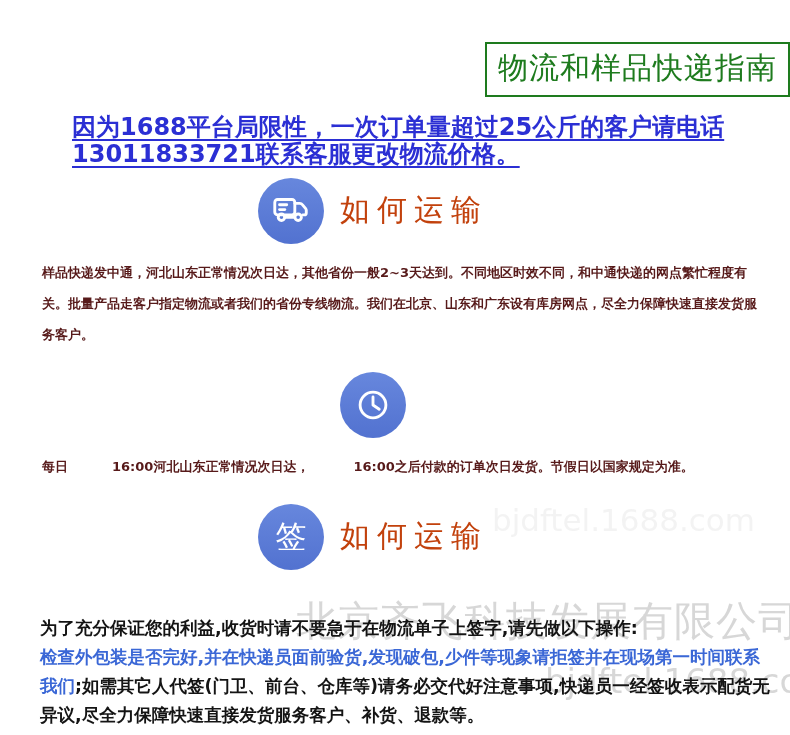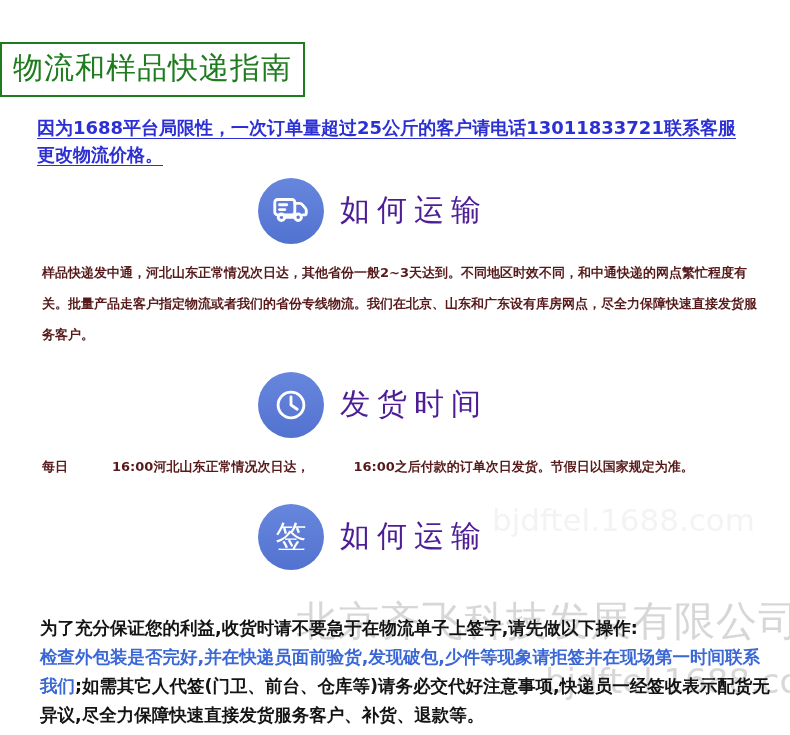--- a/index.html
+++ b/index.html
@@ -4,31 +4,31 @@
 <style>
   * { margin:0; padding:0; box-sizing:border-box; }
   html,body { background:#ffffff; }
   body {
     width:790px; height:735px; position:relative; overflow:hidden;
     font-family:"DejaVu Sans", sans-serif;
   }
   .content { position:relative; z-index:2; }
 
   
-  .title-wrap { text-align:left; padding-top:42px; }
+  .title-wrap { text-align:right; padding-top:42px; }
   .title-box {
     display:inline-block; border:2px solid #1e7b1e; color:#1e7b1e;
     font-size:30px; line-height:1.15; padding:7px 11px 9px 11px;
     letter-spacing:1px; font-weight:500;
   }
 
   
   .notice {
-    margin:17px 35px 0 37px; width:705px;
-    color:#2b2fd4; font-size:18px; font-weight:bold;
+    margin:17px 35px 0 72px; width:705px;
+    color:#2b2fd4; font-size:24px; font-weight:bold;
     line-height:27px; text-decoration:underline;
     text-underline-offset:4px;
   }
 
   
   .section-head {
     display:flex; align-items:center; justify-content:center;
     transform:translateX(-22px); gap:16px;
   }
   .head-1 { margin-top:10px; }
@@ -36,21 +36,21 @@
   .head-3 { margin-top:22px; }
   .icon-circle {
     width:66px; height:66px; border-radius:50%;
     background:linear-gradient(180deg,#6787dd 0%, #5272d0 100%);
     display:flex; align-items:center; justify-content:center;
     flex:0 0 66px;
   }
   .icon-circle svg { display:block; }
   .icon-glyph { color:#ffffff; font-size:31px; line-height:1; }
   .section-title {
-    color:#4c1d95; font-size:30px; letter-spacing:7px; font-weight:400;
+    color:#c2410c; font-size:30px; letter-spacing:7px; font-weight:400;
     white-space:nowrap;
   }
 
   
   .para {
     margin:13px 20px 0 42px; width:727px;
     color:#571a1a; font-size:13px; font-weight:600; line-height:31px;
   }
   .para b { font-weight:800;margin-left:44px; }
 
@@ -109,21 +109,20 @@
 
   <p class="para">样品快递发中通，河北山东正常情况次日达，其他省份一般2~3天达到。不同地区时效不同，和中通快递的网点繁忙程度有关。批量产品走客户指定物流或者我们的省份专线物流。我们在北京、山东和广东设有库房网点，尽全力保障快速直接发货服务客户。</p>
 
   <div class="section-head head-2">
     <span class="icon-circle">
       <svg width="42" height="42" viewBox="0 0 44 44" fill="none" stroke="#ffffff" stroke-width="3" stroke-linecap="round" stroke-linejoin="round">
         <circle cx="22" cy="22" r="13.5"></circle>
         <path d="M22 13.5V22l6.5 4.5"></path>
       </svg>
     </span>
-    <span class="section-title">发货时间</span>
   </div>
 
   <p class="para"><span>每日</span><b>16:00</b><span>河北山东正常情况次日达，</span><b>16:00</b><span>之后付款的订单次日发货。节假日以国家规定为准。</span></p>
 
   <div class="section-head head-3">
     <span class="icon-circle">
       <span class="icon-glyph">签</span>
     </span>
     <span class="section-title">如何运输</span>
   </div>

